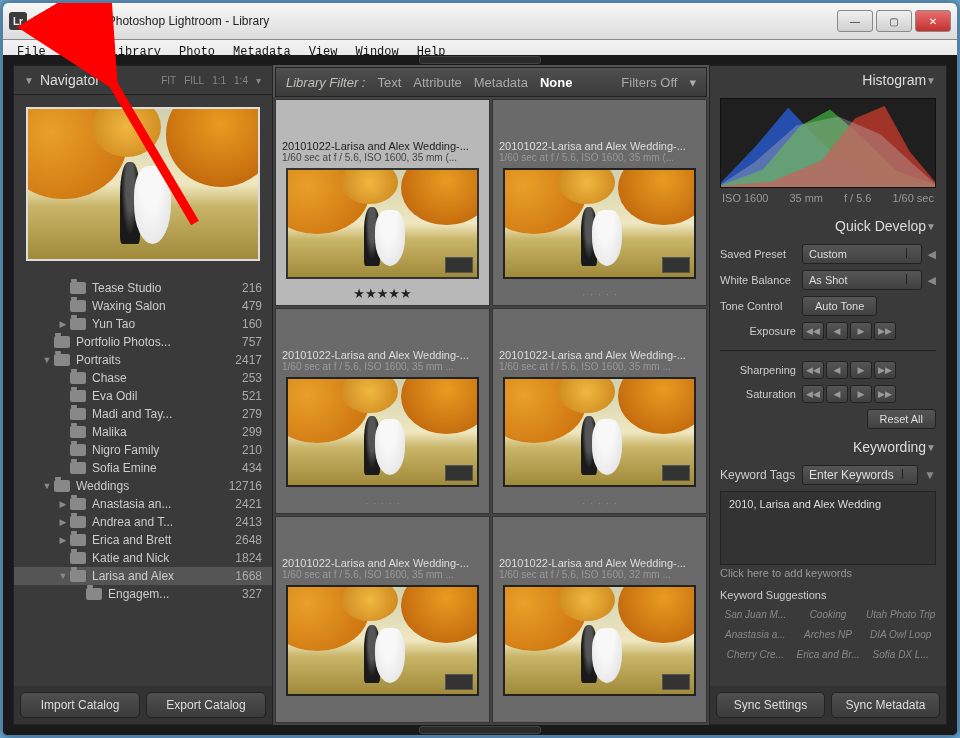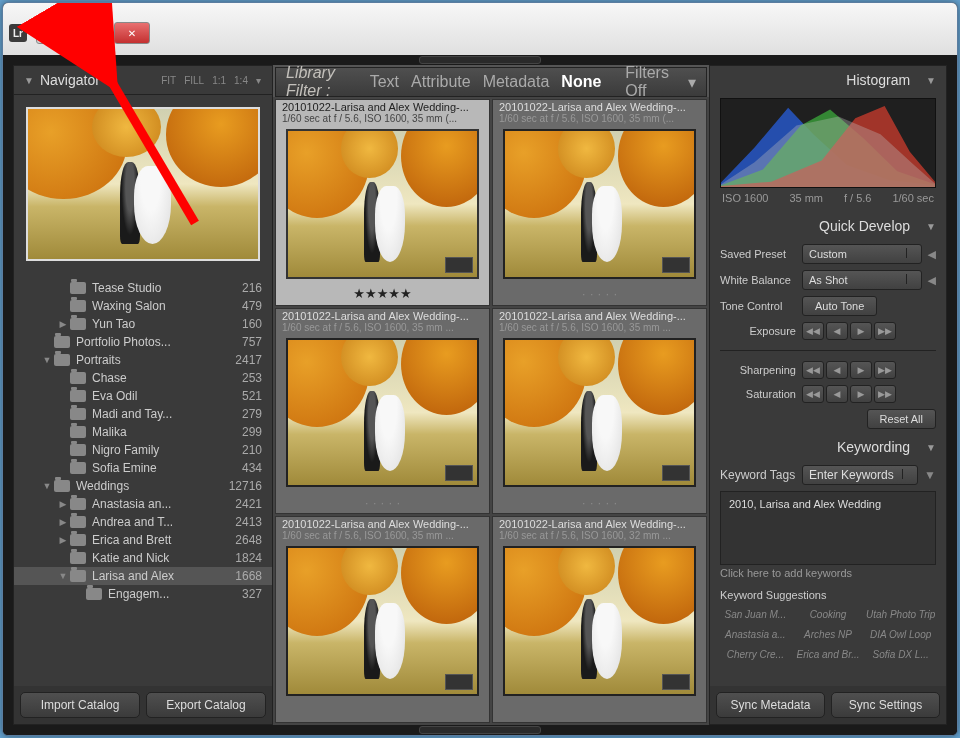--- a/index.html
+++ b/index.html
@@ -1,17 +1,17 @@
 <!DOCTYPE html>
 <html><head>
 <meta charset="utf-8">
 <style>
 html,body{margin:0;padding:0;height:100%;background:#67a6d4;font-family:"Segoe UI",Tahoma,sans-serif;font-size:12px;color:#ccc;overflow:hidden;}
 .window{position:absolute;left:2px;top:2px;right:2px;bottom:2px;background:#161616;border-radius:6px;overflow:hidden;box-shadow:0 0 10px rgba(0,0,0,.5);border:1px solid #5a7da0;}
-.titlebar{height:28px;background:linear-gradient(#f7f7f7,#dcdcdc);display:flex;align-items:center;padding:16px 6px;border-bottom:1px solid #888;}
+.titlebar{height:28px;background:linear-gradient(#f7f7f7,#dcdcdc);display:flex;align-items:center;padding:4px 6px;border-bottom:1px solid #888;}
 .titlebar .lr{width:18px;height:18px;background:#3b3b3b;color:#eee;font-size:10px;font-weight:700;display:flex;align-items:center;justify-content:center;border-radius:3px;margin-right:6px;}
 .titlebar .title{flex:1;color:#222;font-size:12px;}
 .winbtns{display:flex;gap:0;}
 .winbtn{width:34px;height:20px;border:1px solid #888;border-radius:3px;margin-left:3px;display:flex;align-items:center;justify-content:center;background:linear-gradient(#f0f0f0,#d0d0d0);color:#333;font-size:10px;}
 .winbtn.close{background:linear-gradient(#e87070,#c43030);color:#fff;}
 .menubar{height:22px;background:linear-gradient(#f3f3f3,#e6e6e6);border-bottom:1px solid #aaa;display:flex;align-items:center;padding:0 6px;gap:2px;}
 .menubar span{color:#111;padding:2px 8px;}
 .menubar span u{text-decoration:underline;font-family:Liberation Mono, monospace;}
 .appbody{position:absolute;top:52px;left:0;right:0;bottom:0;background:#1a1a1a;display:flex;flex-direction:column;}
 .topnotch{height:10px;display:flex;justify-content:center;align-items:center;}
@@ -40,40 +40,40 @@
 .frow{display:flex;align-items:center;padding:2px 10px;color:#ccc;font-size:12px;}
 .frow .exp{width:14px;text-align:center;color:#888;font-size:9px;}
 .frow .ind{display:inline-block;}
 .frow .fic{width:16px;height:12px;background:#888;border-radius:2px;margin-right:6px;position:relative;}
 .frow .fic::before{content:"";position:absolute;top:-3px;left:1px;width:6px;height:3px;background:#888;border-radius:1px;}
 .frow.sel{background:#555;}
 .frow .fname{flex:1;white-space:nowrap;overflow:hidden;text-overflow:ellipsis;}
 .frow .fcount{color:#aaa;margin-left:6px;}
 .bottombtns{display:flex;gap:6px;padding:6px;background:#333;}
 .flatbtn{flex:1;height:24px;display:flex;align-items:center;justify-content:center;background:linear-gradient(#4f4f4f,#3b3b3b);border:1px solid #222;border-radius:5px;color:#ddd;font-size:12px;}
-.filterbar{height:28px;background:linear-gradient(#4f4f4f,#3b3b3b);border:1px solid #222;display:flex;align-items:center;padding:0 10px;gap:12px;color:#aaa;font-size:16px;margin:2px 2px 0 2px;}
+.filterbar{height:28px;background:linear-gradient(#4f4f4f,#3b3b3b);border:1px solid #222;display:flex;align-items:center;padding:0 10px;gap:12px;color:#aaa;font-size:13px;margin:2px 2px 0 2px;}
 .filterbar .lf{font-style:italic;color:#c3c0bb;}
 .filterbar .ftab{color:#aaa;}
 .filterbar .ftab.active{color:#fff;font-weight:700;}
 .filterbar .spacer{flex:1;}
 .thumbgrid{flex:1;overflow:hidden;display:grid;grid-template-columns:1fr 1fr;grid-auto-rows:1fr;gap:2px;padding:2px;background:#444;}
 .cell{background:#6a6a6a;display:flex;flex-direction:column;border:1px solid #333;position:relative;}
 .cell.sel{background:#b8b8b8;}
-.cellhdr{padding:1px 6px;}
+.cellhdr{padding:1px 6px;margin-top:39px;}
 .cellhdr .t1l{color:#222;font-size:11px;font-weight:400;white-space:nowrap;overflow:hidden;text-overflow:ellipsis;}
 .cell:not(.sel) .cellhdr .t1l{color:#ddd;}
 .cellhdr .t2l{color:#444;font-size:10px;white-space:nowrap;overflow:hidden;text-overflow:ellipsis;}
 .cell:not(.sel) .cellhdr .t2l{color:#999;}
 .cellthumb{flex:1;margin:4px 10px;background:#fff;border:2px solid #222;overflow:hidden;position:relative;}
 .cell.sel .cellthumb{border-color:#333;}
 .badge{position:absolute;right:4px;bottom:4px;width:26px;height:14px;background:#333;border:1px solid #555;}
 .cellftr{height:22px;display:flex;align-items:center;justify-content:center;color:#222;font-size:13px;}
 .cell:not(.sel) .cellftr{color:#888;}
 .rpanelhdr{display:flex;align-items:center;padding:6px 10px;background:#3a3a3a;font-size:14px;color:#ddd;justify-content:flex-end;}
-.rpanelhdr .name{margin-right:16px;text-align:center;}
+.rpanelhdr .name{margin-right:0;text-align:center;}
 .rpanelhdr .end-tri{color:#999;font-size:10px;}
 .histbox{height:88px;margin:4px 10px 2px 10px;position:relative;background:#1f1f1f;border:1px solid #111;overflow:hidden;}
 .histbox svg{width:100%;height:100%;}
 .histlabels{display:flex;justify-content:space-between;padding:2px 12px 8px 12px;color:#999;font-size:11px;}
 .qd{padding:4px 10px;display:flex;flex-direction:column;gap:6px;font-size:11px;}
 .qdrow{display:flex;align-items:center;gap:6px;}
 .qdrow .lbl{width:76px;color:#ccc;}
 .qdsel{flex:1;height:18px;background:linear-gradient(#555,#414141);border:1px solid #222;border-radius:3px;display:flex;align-items:center;padding:0 6px;color:#ddd;position:relative;}
 .qdsel::after{content:"";position:absolute;right:4px;top:3px;width:10px;height:10px;border-left:1px solid #222;}
 .qdbtn{height:18px;padding:0 12px;background:linear-gradient(#555,#414141);border:1px solid #222;border-radius:3px;display:flex;align-items:center;color:#ddd;}
@@ -89,20 +89,21 @@
 .arrow-ann{position:absolute;pointer-events:none;}
 .arrow-ann svg{overflow:visible;}
 .sep{height:1px;background:#222;margin:4px 0;}
 </style>
 </head>
 <body>
 
 <div class="window">
   <div class="titlebar">
     <div class="lr">Lr</div>
+    <div class="title">2010 - Adobe Photoshop Lightroom - Library</div>
     <div class="winbtns">
       <div class="winbtn">—</div>
       <div class="winbtn">▢</div>
       <div class="winbtn close">✕</div>
     </div>
   </div>
   <div class="menubar">
     <span><u>File</u></span>
     <span><u>Edit</u></span>
     <span><u>Library</u></span>
@@ -517,22 +518,22 @@
               <span>Anastasia a...</span>
               <span>Arches NP</span>
               <span>DIA Owl Loop</span>
               <span>Cherry Cre...</span>
               <span>Erica and Br...</span>
               <span>Sofia DX L...</span>
             </div>
         </div>
 
         <div class="syncbtns">
+          <div class="flatbtn">Sync Settings</div>
           <div class="flatbtn">Sync Metadata</div>
-          <div class="flatbtn">Sync Settings</div>
         </div>
       </div>
     </div>
     <div class="topnotch">
         <div class="notch"></div>
       </div>
   </div>
 </div>
 
 </body></html>

